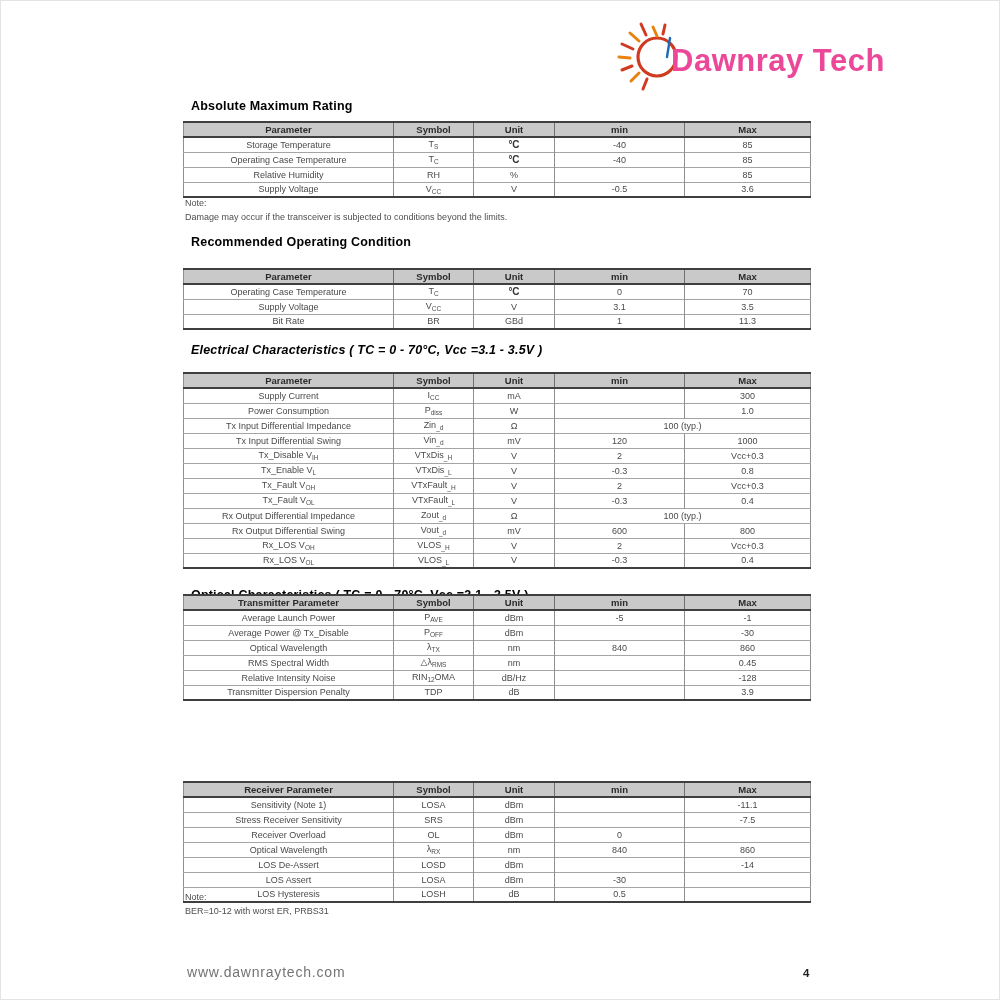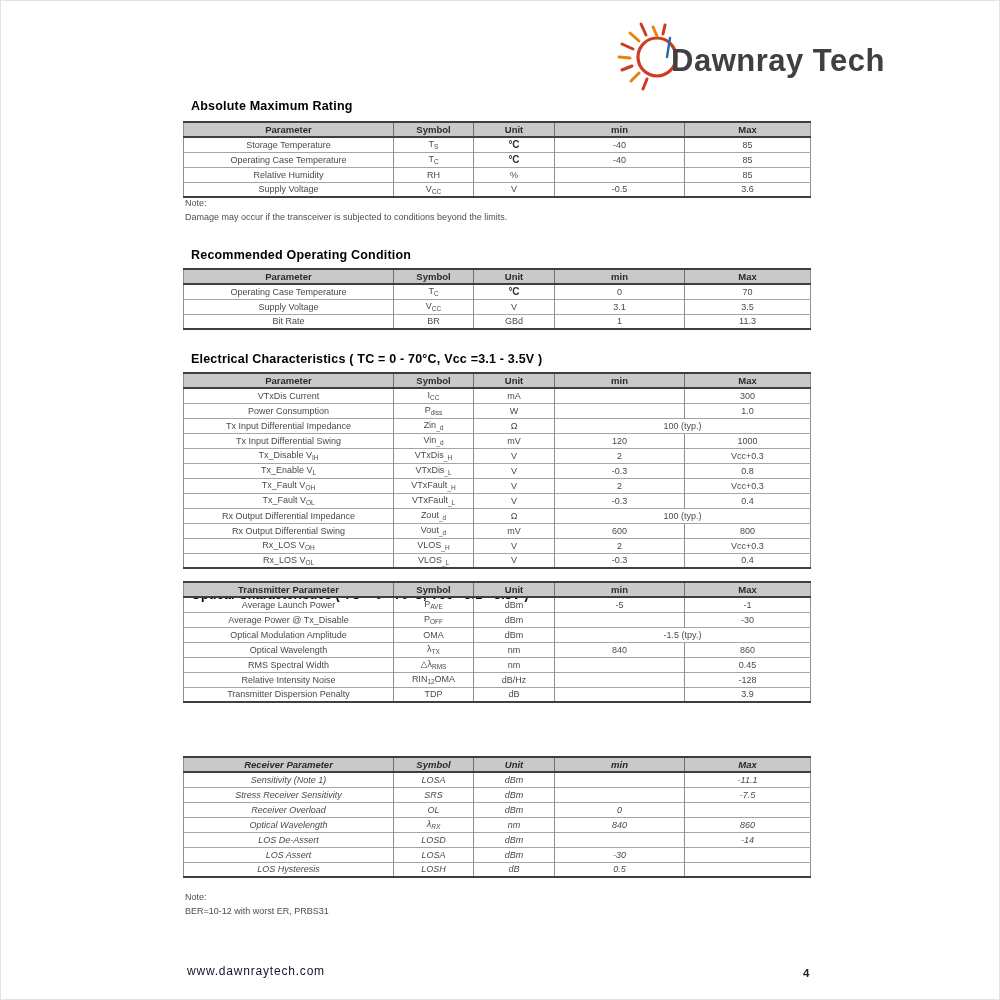--- a/index.html
+++ b/index.html
@@ -10,21 +10,21 @@
     font-family:"Liberation Sans", sans-serif;
     color:#474747;
     border:1px solid #e3e3e3;
     overflow:hidden;
   }
 
   
   .logo { position:absolute; top:10px; left:612px; display:flex; align-items:flex-start; }
   .logo-sun { width:78px; height:84px; }
   .logo-text {
-    font-size:31px; font-weight:bold; color:#404040;
+    font-size:31px; font-weight:bold; color:#ec4899;
     letter-spacing:0.5px; margin-left:-20px; margin-top:32px;
     font-family:"Liberation Sans", sans-serif;
   }
 
   
   .sec-title {
     position:absolute; left:190px;
     font-size:12.5px; font-weight:bold; color:#000000;
     letter-spacing:0.2px; white-space:nowrap;
   }
@@ -59,21 +59,21 @@
   table.spec sub { font-size:6.5px; vertical-align:-2px; letter-spacing:0; }
   table.spec .u-bold { font-weight:bold; font-size:10px; color:#333; }
 
   
   .note-block { position:absolute; left:184px; font-size:9px; color:#4e4e4e; }
   .note-block div { line-height:14px; }
 
   
   .footer-site {
     position:absolute; top:963px; left:186px;
-    font-size:12px; color:#0f172a; letter-spacing:0.8px;
+    font-size:14px; color:#737373; letter-spacing:0.8px;
   }
   .footer-page {
     position:absolute; top:966px; left:802px;
     font-size:11.5px; font-weight:bold; color:#1e1e1e;
   }
 </style>
 </head>
 <body>
 
 <div class="logo">
@@ -145,21 +145,21 @@
         <td>-0.5</td>
         <td>3.6</td>
       </tr>
     </tbody>
   </table>
 <div class="note-block" style="top:195px;">
   <div>Note:</div>
   <div>Damage may occur if the transceiver is subjected to conditions beyond the limits.</div>
 </div>
 
-<div class="sec-title" style="top:247px;">Recommended Operating Condition</div>
+<div class="sec-title" style="top:234px;">Recommended Operating Condition</div>
 <table class="spec" style="top:267px;">
     <colgroup>
       <col style="width: 210px;">
       <col style="width: 80px;">
       <col style="width: 81px;">
       <col style="width: 130px;">
       <col style="width: 126px;">
     </colgroup>
     <thead>
       <tr>
@@ -188,41 +188,41 @@
       <tr>
         <td>Bit Rate</td>
         <td>BR</td>
         <td>GBd</td>
         <td>1</td>
         <td>11.3</td>
       </tr>
     </tbody>
   </table>
 
-<div class="sec-title" style="top:351px;">Electrical Characteristics ( TC = 0 - 70°C, Vcc =3.1 - 3.5V )</div>
+<div class="sec-title" style="top:342px;font-style:italic;">Electrical Characteristics ( TC = 0 - 70°C, Vcc =3.1 - 3.5V )</div>
 <table class="spec" style="top:371px;">
     <colgroup>
       <col style="width: 210px;">
       <col style="width: 80px;">
       <col style="width: 81px;">
       <col style="width: 130px;">
       <col style="width: 126px;">
     </colgroup>
     <thead>
       <tr>
         <th>Parameter</th>
         <th>Symbol</th>
         <th>Unit</th>
         <th>min</th>
         <th>Max</th>
       </tr>
     </thead>
     <tbody>
       <tr>
-        <td>VTxDis Current</td>
+        <td>Supply Current</td>
         <td>I<sub>CC</sub></td>
         <td>mA</td>
         <td></td>
         <td>300</td>
       </tr>
       <tr>
         <td>Power Consumption</td>
         <td>P<sub>diss</sub></td>
         <td>W</td>
         <td></td>
@@ -293,21 +293,21 @@
         <td>Rx_LOS V<sub>OL</sub></td>
         <td>VLOS<sub>_L</sub></td>
         <td>V</td>
         <td>-0.3</td>
         <td>0.4</td>
       </tr>
     </tbody>
   </table>
 
 <div class="sec-title" style="top:587px;">Optical Characteristics ( TC = 0 - 70°C, Vcc =3.1 - 3.5V )</div>
-<table class="spec" style="top:580px;">
+<table class="spec" style="top:593px;">
     <colgroup>
       <col style="width: 210px;">
       <col style="width: 80px;">
       <col style="width: 81px;">
       <col style="width: 130px;">
       <col style="width: 126px;">
     </colgroup>
     <thead>
       <tr>
         <th>Transmitter Parameter</th>
@@ -326,26 +326,20 @@
         <td>-1</td>
       </tr>
       <tr>
         <td>Average Power @ Tx_Disable</td>
         <td>P<sub>OFF</sub></td>
         <td>dBm</td>
         <td></td>
         <td>-30</td>
       </tr>
       <tr>
-        <td>Optical Modulation Amplitude</td>
-        <td>OMA</td>
-        <td>dBm</td>
-        <td colspan="2">-1.5 (tpy.)</td>
-      </tr>
-      <tr>
         <td>Optical Wavelength</td>
         <td>λ<sub>TX</sub></td>
         <td>nm</td>
         <td>840</td>
         <td>860</td>
       </tr>
       <tr>
         <td>RMS Spectral Width</td>
         <td>△λ<sub>RMS</sub></td>
         <td>nm</td>
@@ -361,21 +355,21 @@
       </tr>
       <tr>
         <td>Transmitter Dispersion Penalty</td>
         <td>TDP</td>
         <td>dB</td>
         <td></td>
         <td>3.9</td>
       </tr>
     </tbody>
   </table>
-<table class="spec" style="top:755px;font-style:italic;">
+<table class="spec" style="top:780px;">
     <colgroup>
       <col style="width: 210px;">
       <col style="width: 80px;">
       <col style="width: 81px;">
       <col style="width: 130px;">
       <col style="width: 126px;">
     </colgroup>
     <thead>
       <tr>
         <th>Receiver Parameter</th>

